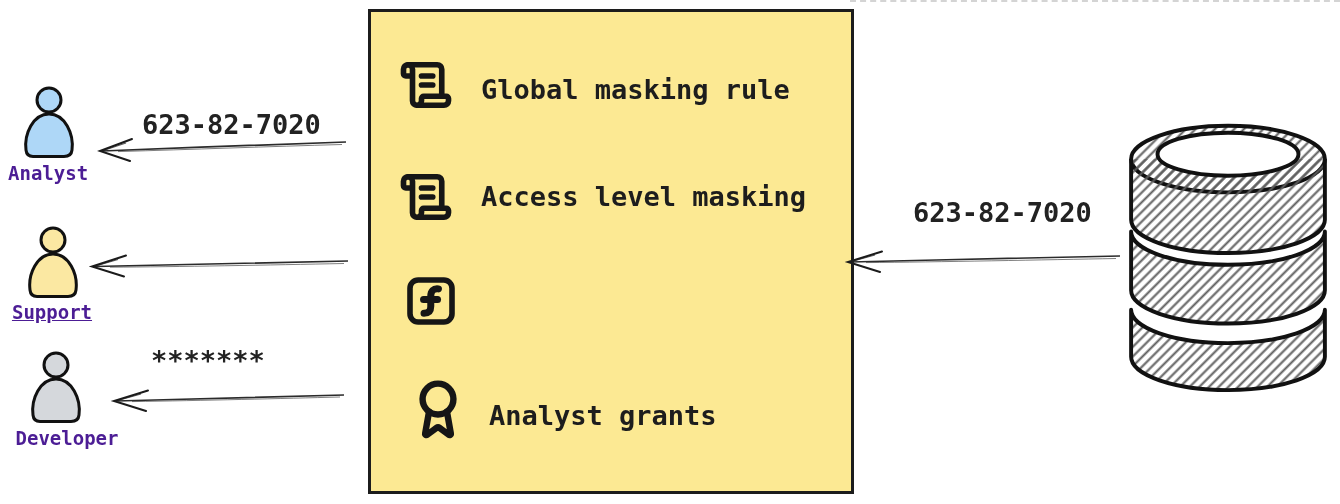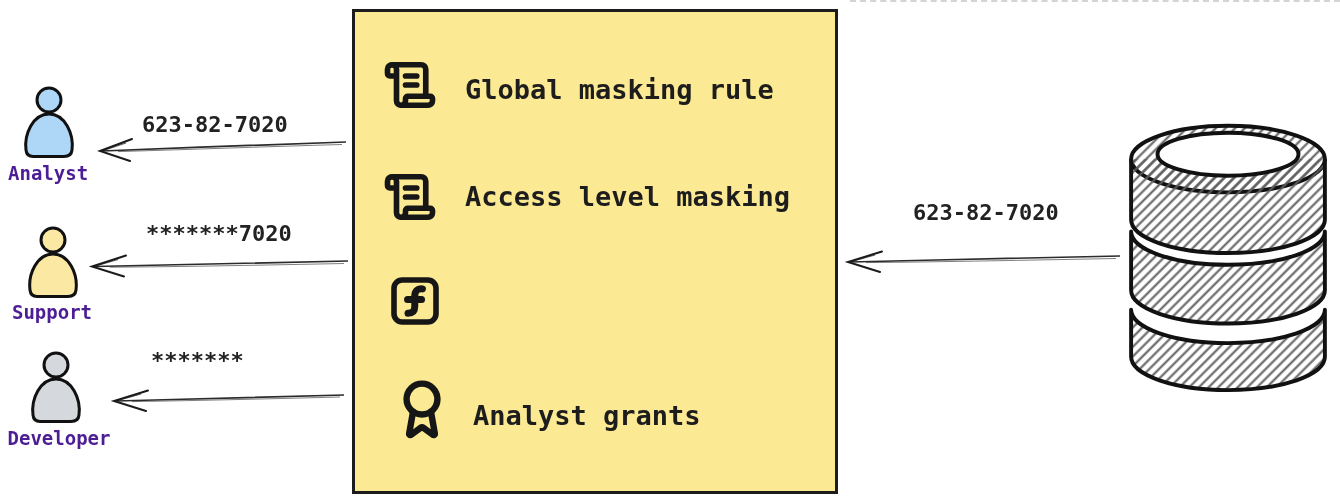--- a/index.html
+++ b/index.html
@@ -5,21 +5,21 @@
   * { margin:0; padding:0; box-sizing:border-box; }
   html,body { background:#ffffff; }
   .canvas {
     position:relative; width:1340px; height:504px; background:#ffffff;
     overflow:hidden;
     font-family:"DejaVu Sans Mono", "Liberation Mono", monospace;
     color:#1d1d1d;
   }
   .abs { position:absolute; }
   .mono-big {
-    font-size:22px; font-weight:bold; color:#222222;
+    font-size:27px; font-weight:bold; color:#222222;
     white-space:nowrap; line-height:30px;
   }
   .actor-name {
     font-size:19px; font-weight:bold; color:#4c1d95;
     text-align:center; white-space:nowrap;
   }
   .masking-box {
     position:absolute; left:352px; top:9px; width:486px; height:485px;
     border:3px solid #1c1c1c;
   }
@@ -43,53 +43,52 @@
   <svg class="abs" style="left:16px; top:86px;" width="64" height="74" viewBox="0 0 64 74">
     <circle cx="33" cy="14" r="12" stroke="#111" stroke-width="3" fill="#aed7f7"></circle>
     <path d="M33 28 C 17 28, 8 48, 10 64 C 10.5 69, 13 70.5, 17 70.5 L 48 70.5 C 52 70.5, 55.5 69, 56 64 C 58 48, 49 28, 33 28 Z" stroke="#111" stroke-width="3" stroke-linejoin="round" fill="#aed7f7"></path>
   </svg>
   <div class="abs actor-name" style="left:8px; top:162px; width:80px;">Analyst</div>
 
   <svg class="abs" style="left:20px; top:226px;" width="64" height="74" viewBox="0 0 64 74">
     <circle cx="33" cy="14" r="12" stroke="#111" stroke-width="3" fill="#fbe8a2"></circle>
     <path d="M33 28 C 17 28, 8 48, 10 64 C 10.5 69, 13 70.5, 17 70.5 L 48 70.5 C 52 70.5, 55.5 69, 56 64 C 58 48, 49 28, 33 28 Z" stroke="#111" stroke-width="3" stroke-linejoin="round" fill="#fbe8a2"></path>
   </svg>
-  <div class="abs actor-name" style="left:8px; top:301px; width:88px;">Support</div>
+  <div class="abs actor-name" style="left:8px; top:301px; width:88px;text-decoration:underline;">Support</div>
 
   <svg class="abs" style="left:23px; top:351px;" width="64" height="74" viewBox="0 0 64 74">
     <circle cx="33" cy="14" r="12" stroke="#111" stroke-width="3" fill="#d5d8dc"></circle>
     <path d="M33 28 C 17 28, 8 48, 10 64 C 10.5 69, 13 70.5, 17 70.5 L 48 70.5 C 52 70.5, 55.5 69, 56 64 C 58 48, 49 28, 33 28 Z" stroke="#111" stroke-width="3" stroke-linejoin="round" fill="#d5d8dc"></path>
   </svg>
-  <div class="abs actor-name" style="left:4px; top:427px; width:110px;">Developer</div>
+  <div class="abs actor-name" style="left:12px; top:427px; width:110px;">Developer</div>
 
   <div class="abs mono-big" style="left:142px; top:110px;">623-82-7020</div>
   <svg class="abs" style="left:90px; top:134px;" width="258" height="28" viewBox="0 0 258 28" fill="none">
     <path d="M256 8 C 190 10, 90 14, 12 17" stroke="#2b2b2b" stroke-width="1.7"></path>
     <path d="M252 10.5 C 180 12.5, 100 15.5, 28 17.6" stroke="#2b2b2b" stroke-width="1" opacity="0.6"></path>
     <path d="M42 5 L 10 17 L 40 27" stroke="#1b1b1b" stroke-width="2" stroke-linecap="round"></path>
     <path d="M36 9 L 12 17" stroke="#1b1b1b" stroke-width="1.2" opacity="0.7"></path>
   </svg>
 
-  <div class="abs mono-big" style="left:146px; top:219px;">*******7020</div>
   <svg class="abs" style="left:84px; top:252px;" width="264" height="26" viewBox="0 0 264 26" fill="none">
     <path d="M264 9 C 190 10, 100 13, 10 14.5" stroke="#2b2b2b" stroke-width="1.7"></path>
     <path d="M260 11.5 C 185 13, 95 14.8, 26 15.2" stroke="#2b2b2b" stroke-width="1" opacity="0.6"></path>
     <path d="M42 3.5 L 8 14.5 L 40 24.5" stroke="#1b1b1b" stroke-width="2" stroke-linecap="round"></path>
     <path d="M34 7.5 L 10 14.5" stroke="#1b1b1b" stroke-width="1.2" opacity="0.7"></path>
   </svg>
 
   <div class="abs mono-big" style="left:151px; top:346px;">*******</div>
   <svg class="abs" style="left:108px; top:388px;" width="236" height="24" viewBox="0 0 236 24" fill="none">
     <path d="M236 7 C 180 8, 90 11, 8 13" stroke="#2b2b2b" stroke-width="1.7"></path>
     <path d="M232 9 C 175 10.5, 95 12.5, 24 13.6" stroke="#2b2b2b" stroke-width="1" opacity="0.6"></path>
     <path d="M40 2.5 L 6 13 L 38 23" stroke="#1b1b1b" stroke-width="2" stroke-linecap="round"></path>
     <path d="M33 6 L 8 13" stroke="#1b1b1b" stroke-width="1.2" opacity="0.7"></path>
   </svg>
 
-  <div class="masking-box" style="background-color: rgb(252, 233, 147);">
+  <div class="masking-box" style="background-color: rgb(252, 233, 147); margin-left: 16px;">
 
     <svg class="abs" style="left:28px; top:46px;" width="54" height="54" viewBox="0 0 24 24" fill="none" stroke="#161616" stroke-width="2.5" stroke-linecap="round" stroke-linejoin="round">
       <path d="M15 12h-5"></path>
         <path d="M15 8h-5"></path>
       <path d="M19 17V5a2 2 0 0 0-2-2H4"></path>
       <path d="M8 21h12a2 2 0 0 0 2-2v-1a1 1 0 0 0-1-1H11a1 1 0 0 0-1 1v1a2 2 0 1 1-4 0V5a2 2 0 1 0-4 0v2a1 1 0 0 0 1 1h3"></path>
     </svg>
     <div class="box-item-label" style="left:110px; top:63px;">Global masking rule</div>
 
     <svg class="abs" style="left:28px; top:158px;" width="54" height="54" viewBox="0 0 24 24" fill="none" stroke="#161616" stroke-width="2.5" stroke-linecap="round" stroke-linejoin="round">

